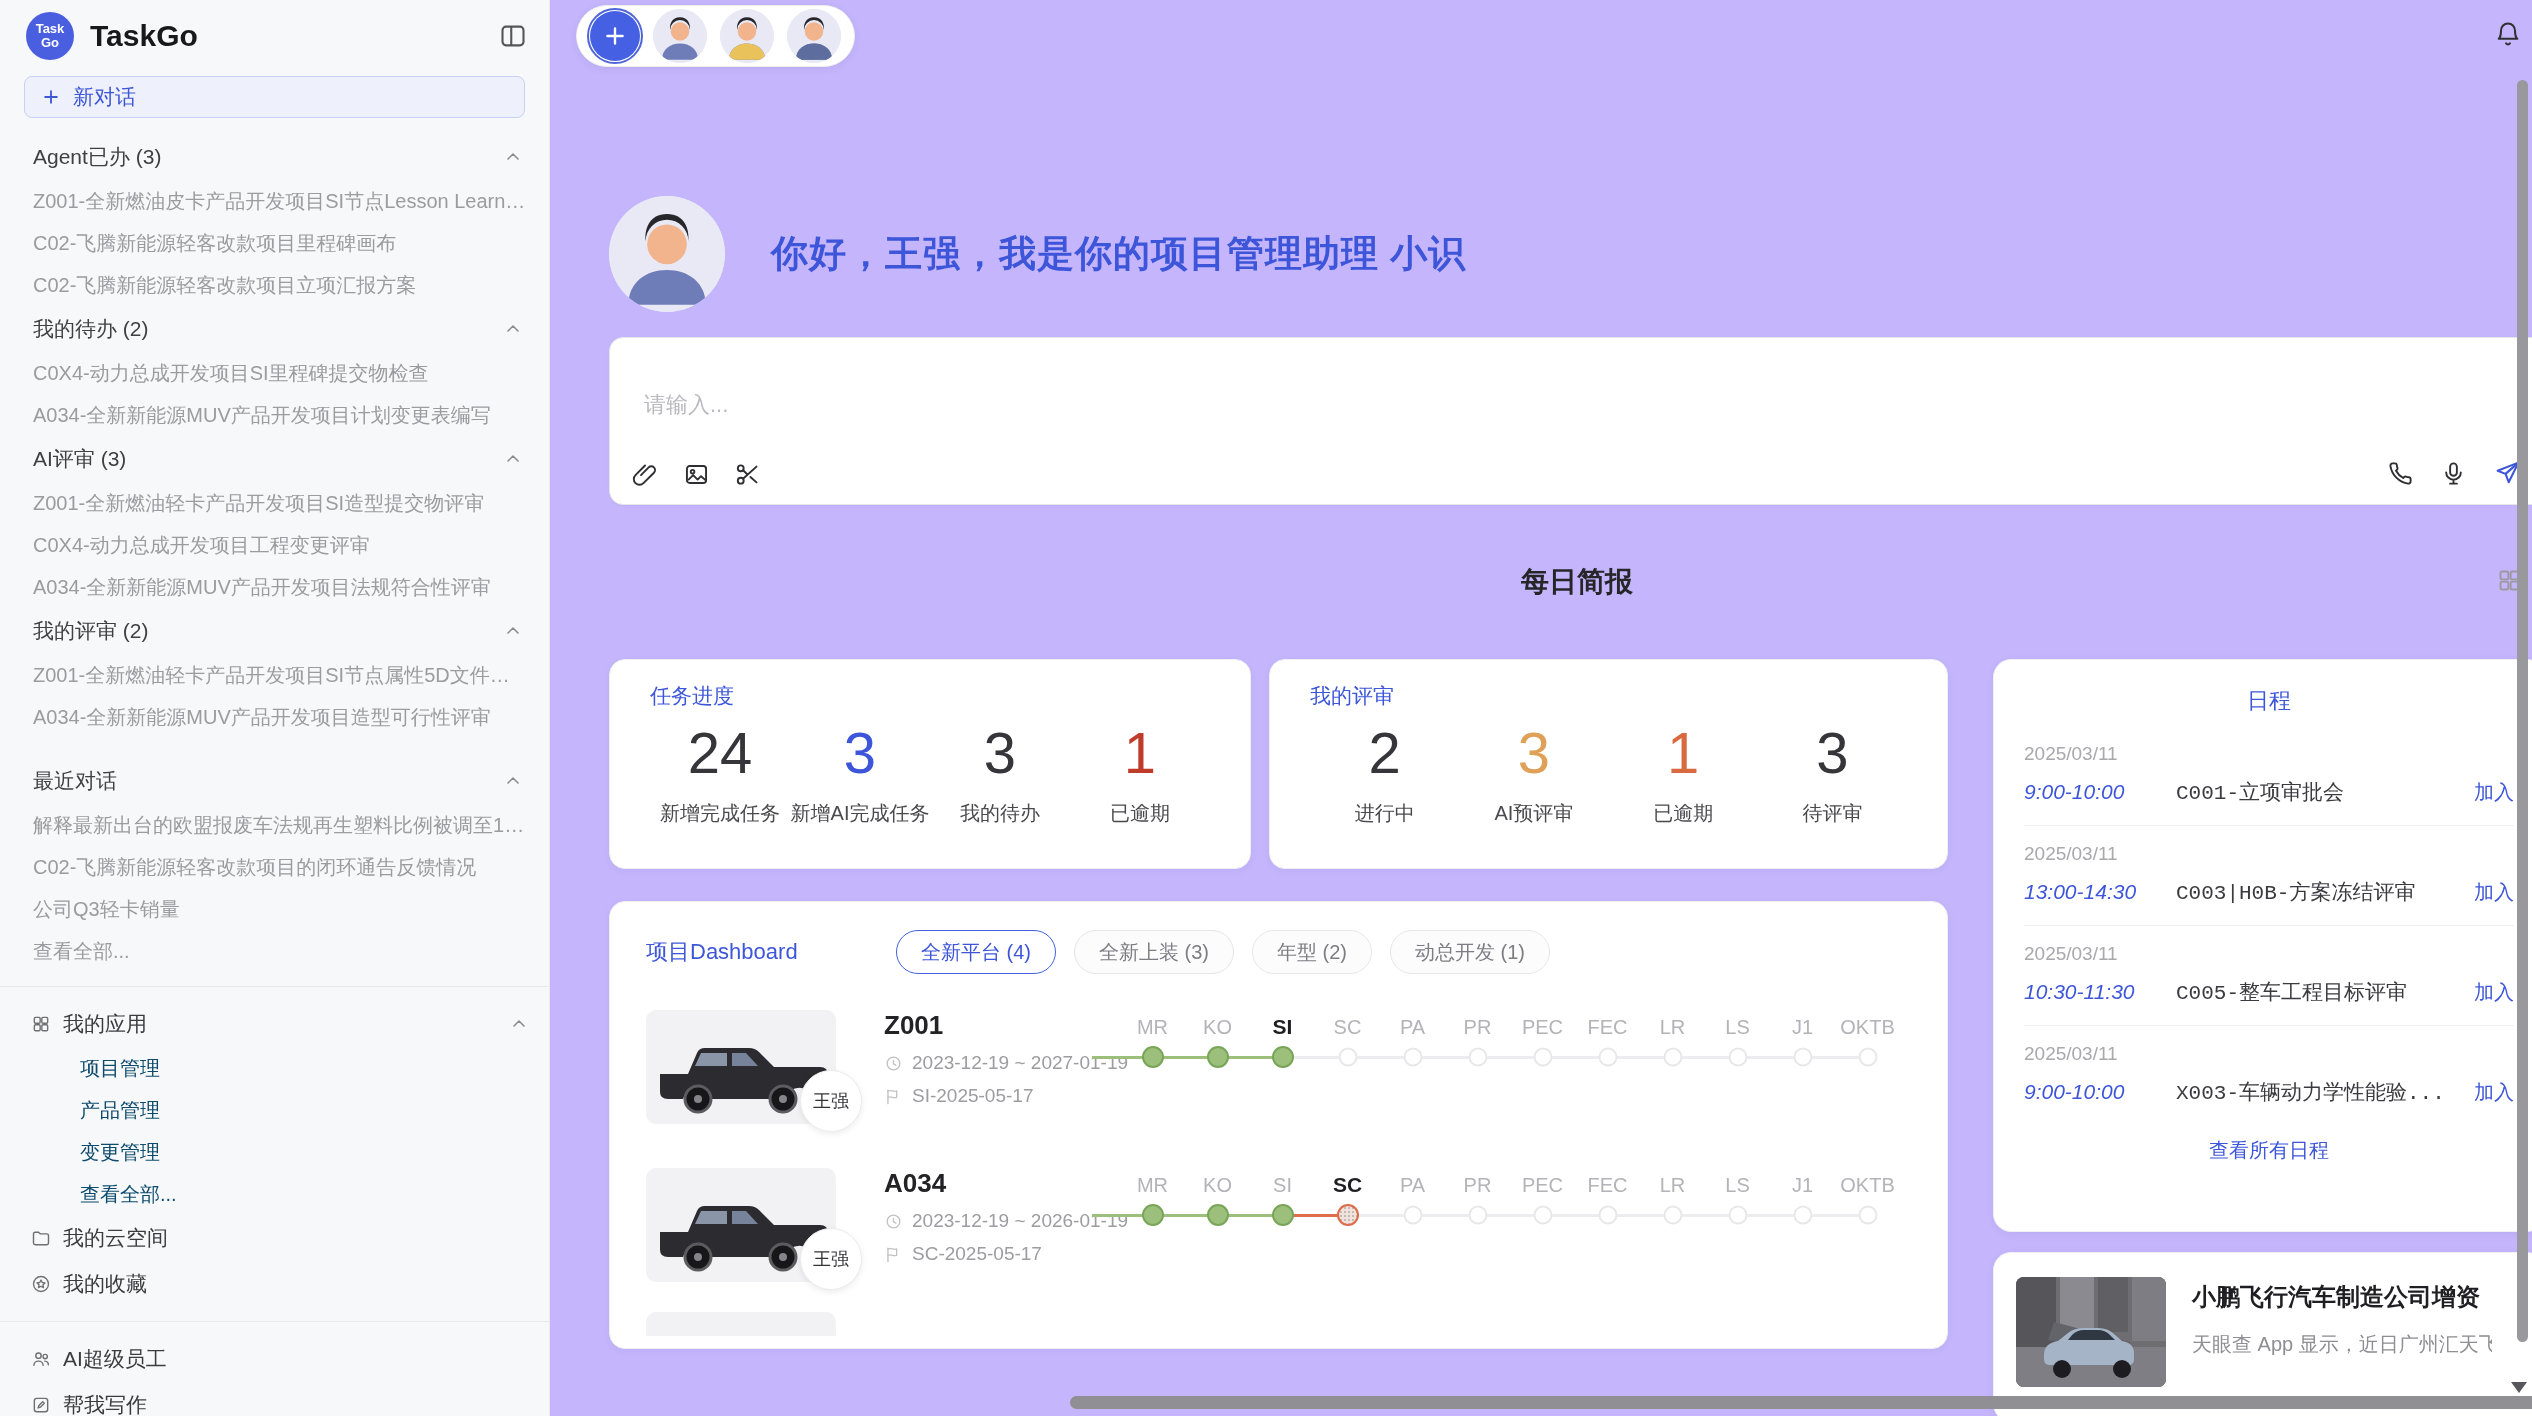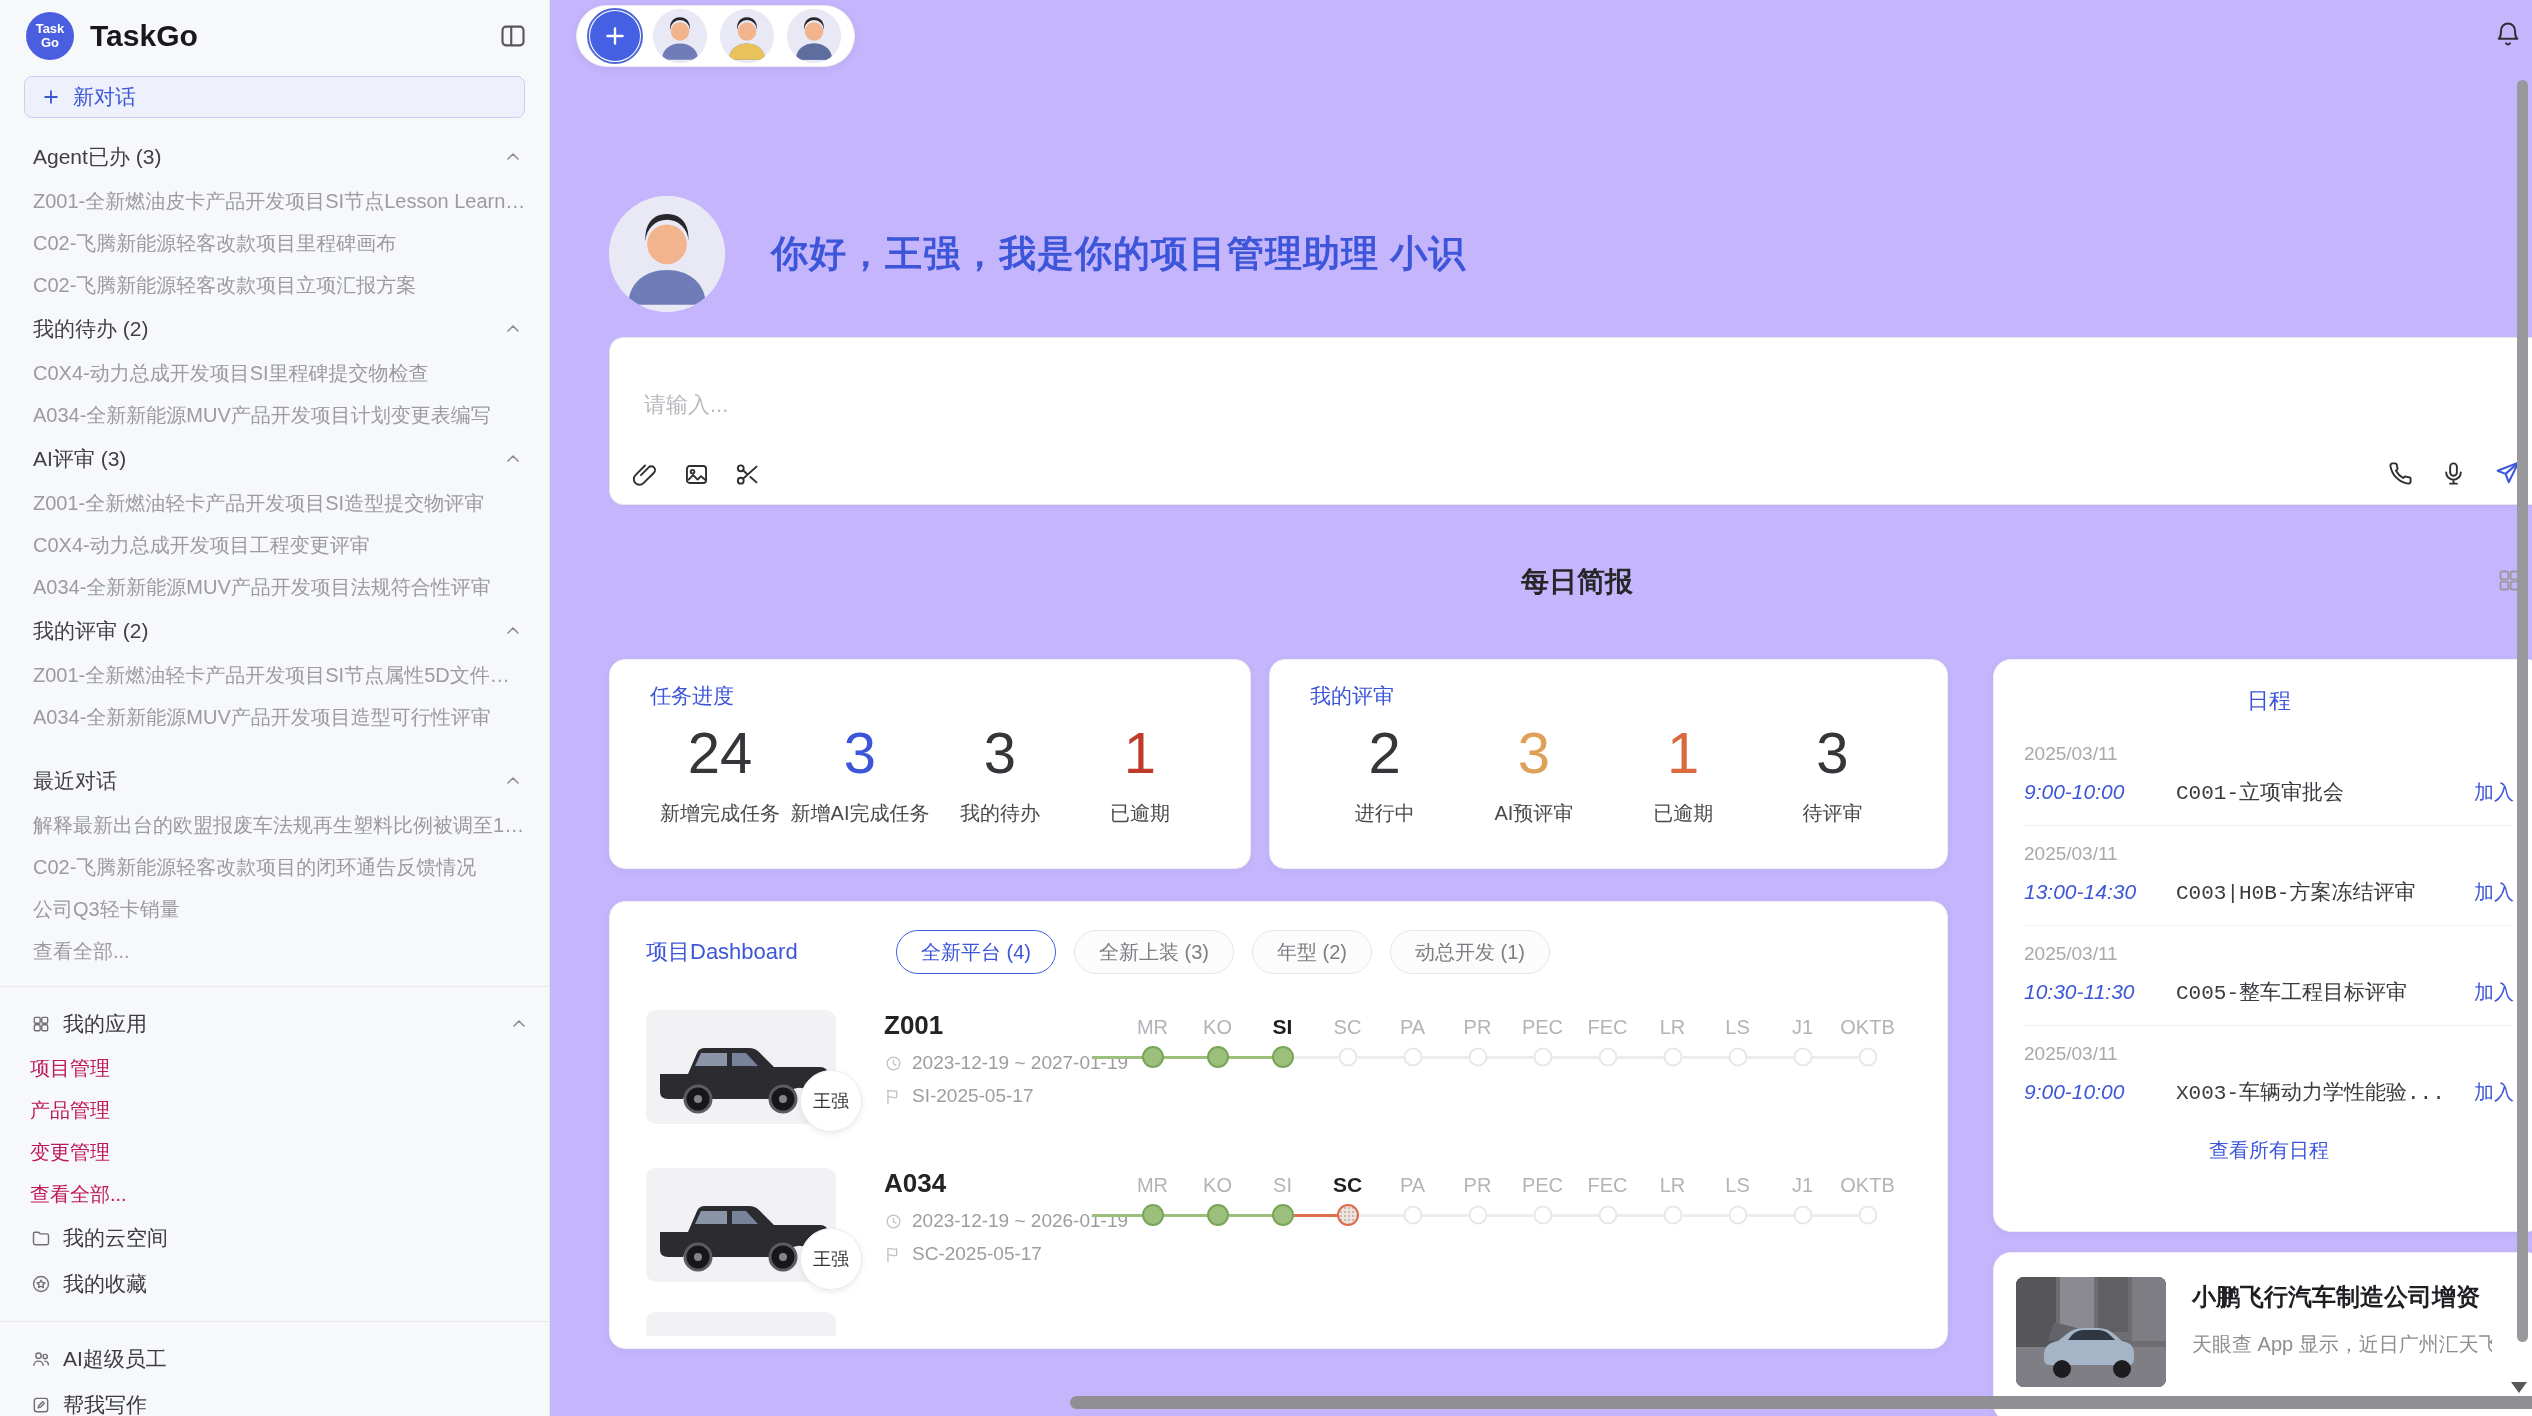--- a/index.html
+++ b/index.html
@@ -18,21 +18,21 @@
     display:flex; align-items:center; padding:0 16px; color:#3d56d6; font-size:21px; gap:12px; cursor:pointer; }
   .sb-section-h { display:flex; justify-content:space-between; align-items:center; padding:0 26px 0 33px; height:46px;
     font-size:21px; color:#3f3f44; }
   .sb-section-h .chev { color:#8a8a90; width:20px; height:20px; }
   .sb-item { padding:0 20px 0 33px; height:42px; line-height:42px; font-size:20px; color:#9b9ba0;
     white-space:nowrap; overflow:hidden; text-overflow:ellipsis; cursor:pointer; }
   .sb-divider { height:1px; background:#e9e9ec; margin:14px 0; }
   .icon-row { display:flex; align-items:center; gap:12px; padding:0 20px 0 31px; height:46px; font-size:21px; color:#3b3b40; cursor:pointer; }
   .icon-row .ic { width:20px; height:20px; color:#6f6f74; flex-shrink:0; }
   .icon-row .chev { margin-left:auto; width:20px; height:20px; color:#8a8a90; }
-  .sb-subitem { padding-left:30px; height:42px; line-height:42px; font-size:20px; color:#be185d; white-space:nowrap;
+  .sb-subitem { padding-left:80px; height:42px; line-height:42px; font-size:20px; color:#0c4a6e; white-space:nowrap;
     overflow:hidden; text-overflow:ellipsis; cursor:pointer; }
 
   
   .main { flex:1; position:relative; background:#c4b5fd; }
   .top-pill { position:absolute; left:26px; top:5px; height:62px; border-radius:31px; background:#fff;
     border:1px solid #ededf0; box-shadow:0 2px 10px rgba(0,0,0,.06); display:flex; align-items:center; padding:0 13px; gap:13px; }
   .plus-btn { width:50px; height:50px; border-radius:50%; background:#4560e2; color:#fff; display:grid; place-items:center;
     outline:2px solid #4f66d9; outline-offset:1px; cursor:pointer; }
   .av { width:54px; height:54px; border-radius:50%; overflow:hidden; background:#e9e9f6; cursor:pointer; }
   .bell { position:absolute; left:1944px; top:20px; width:28px; height:28px; color:#2f2f33; cursor:pointer; }

